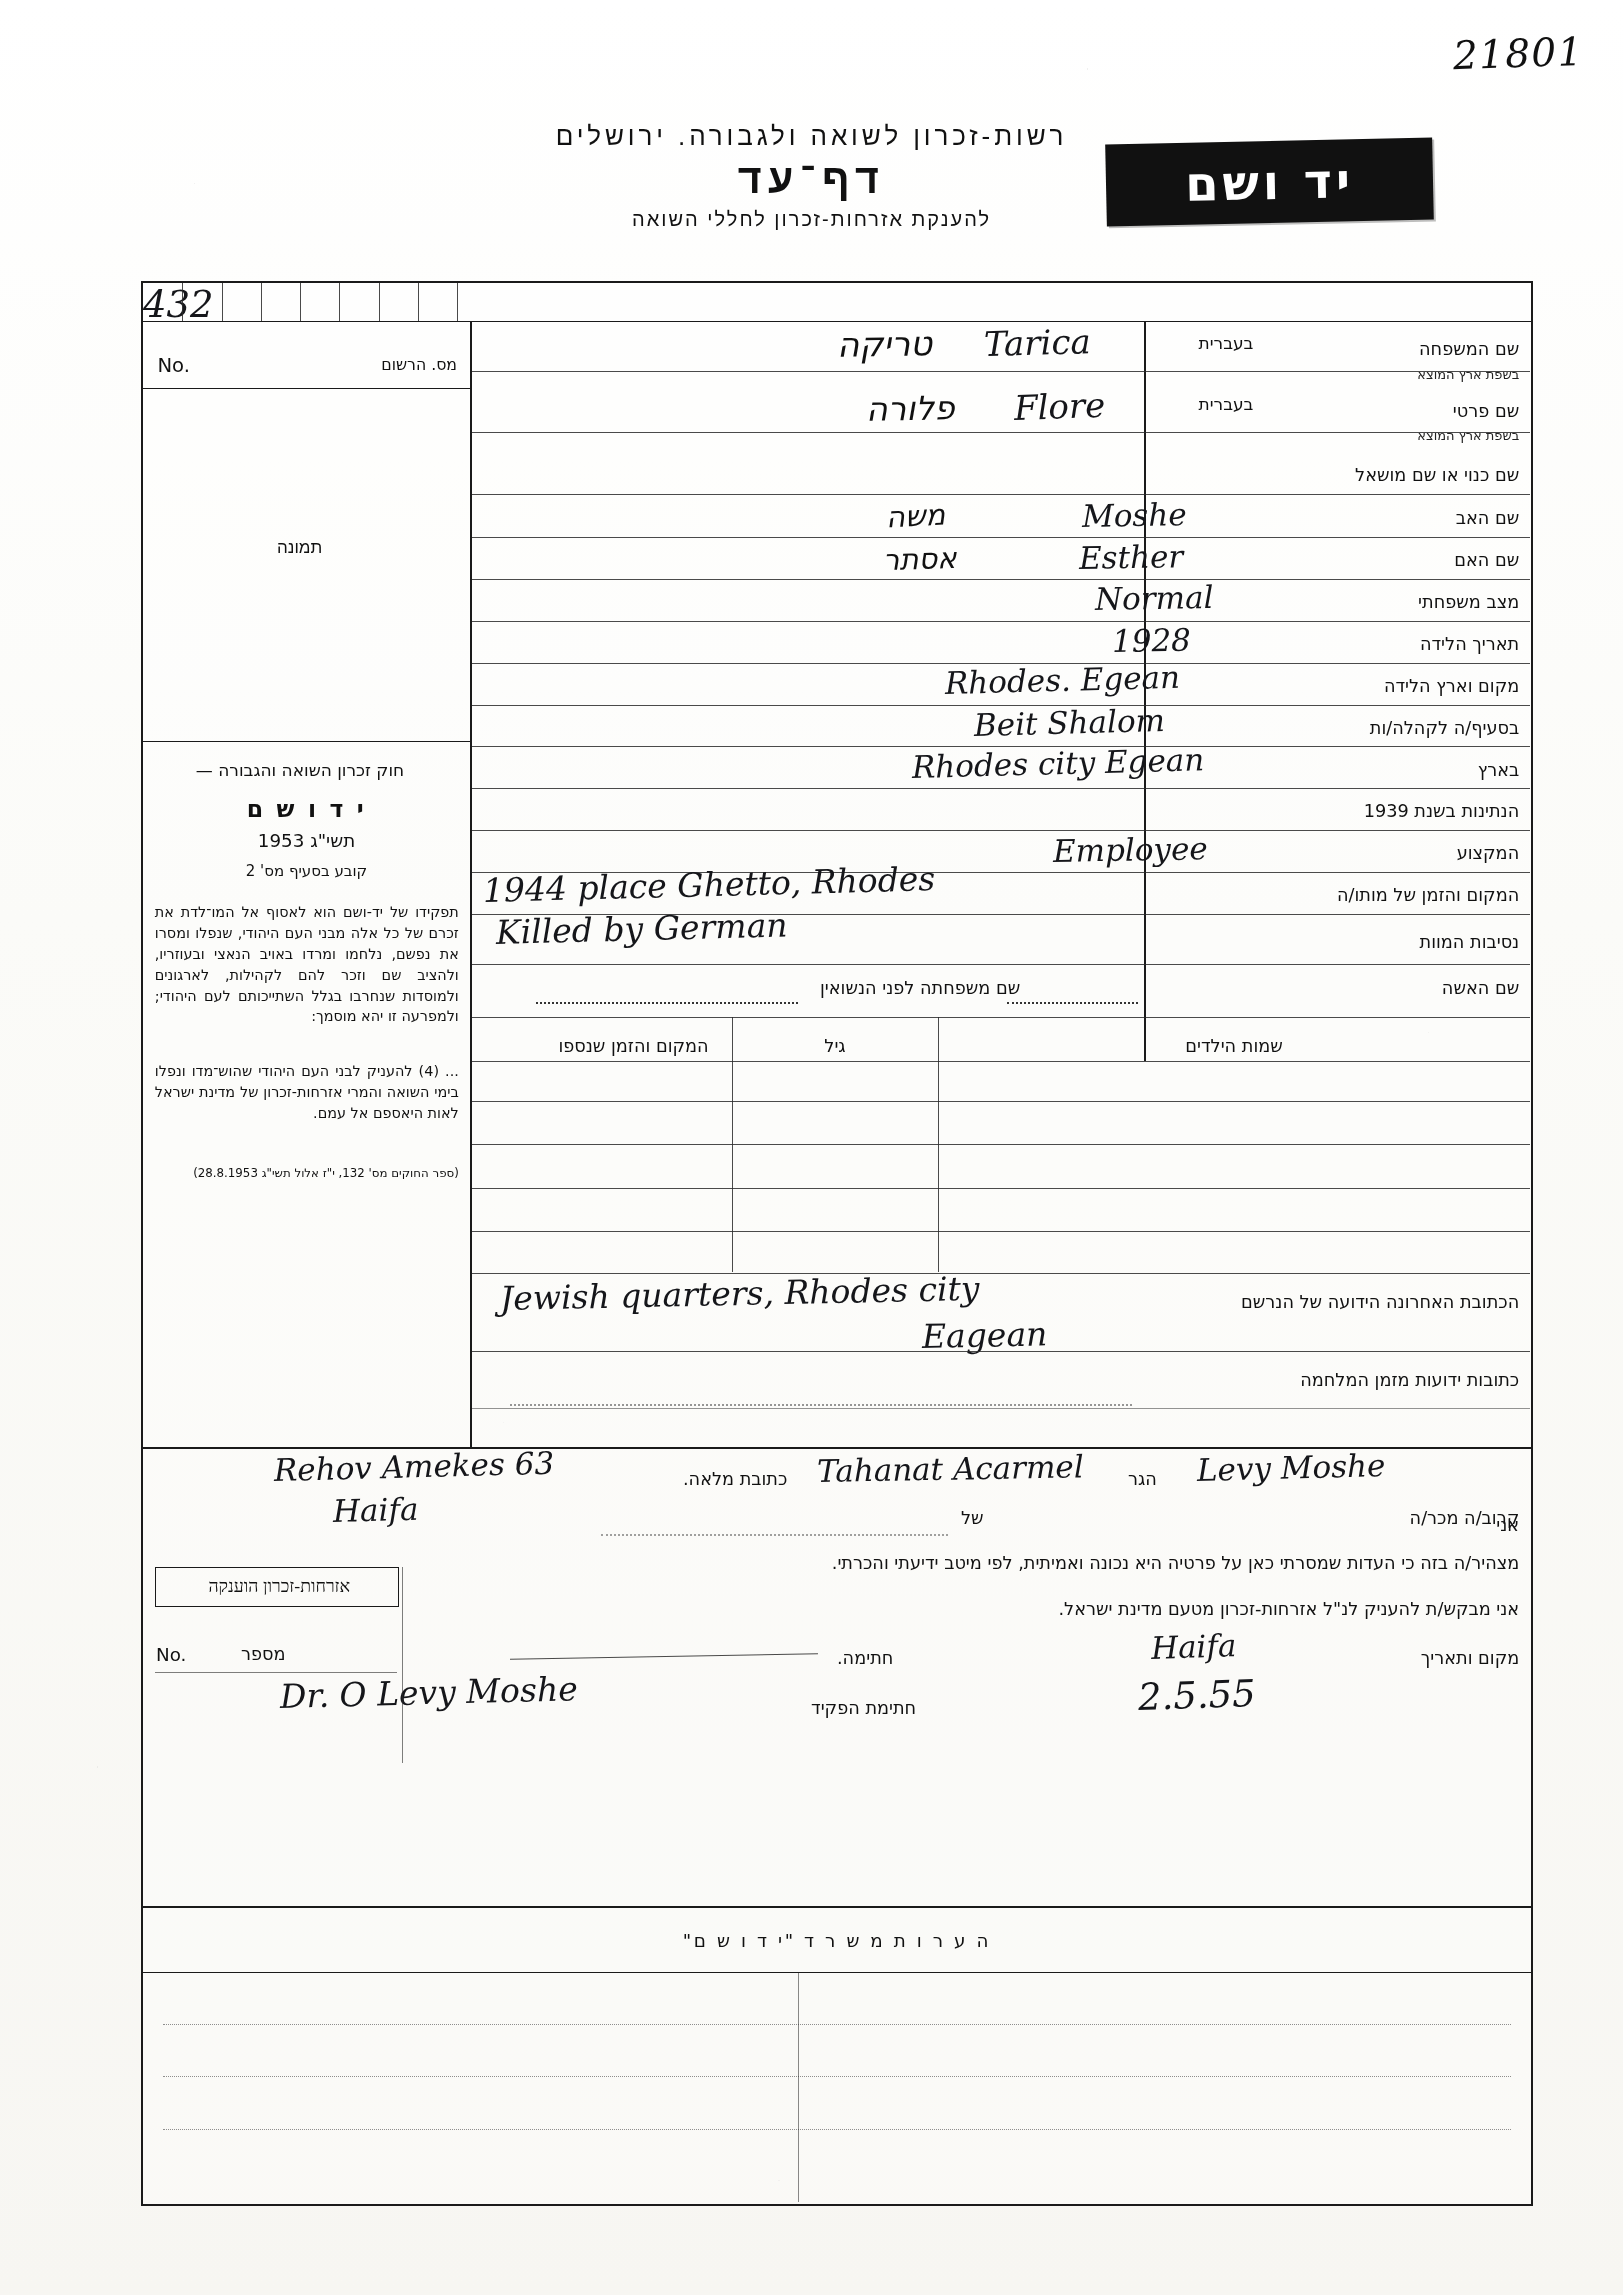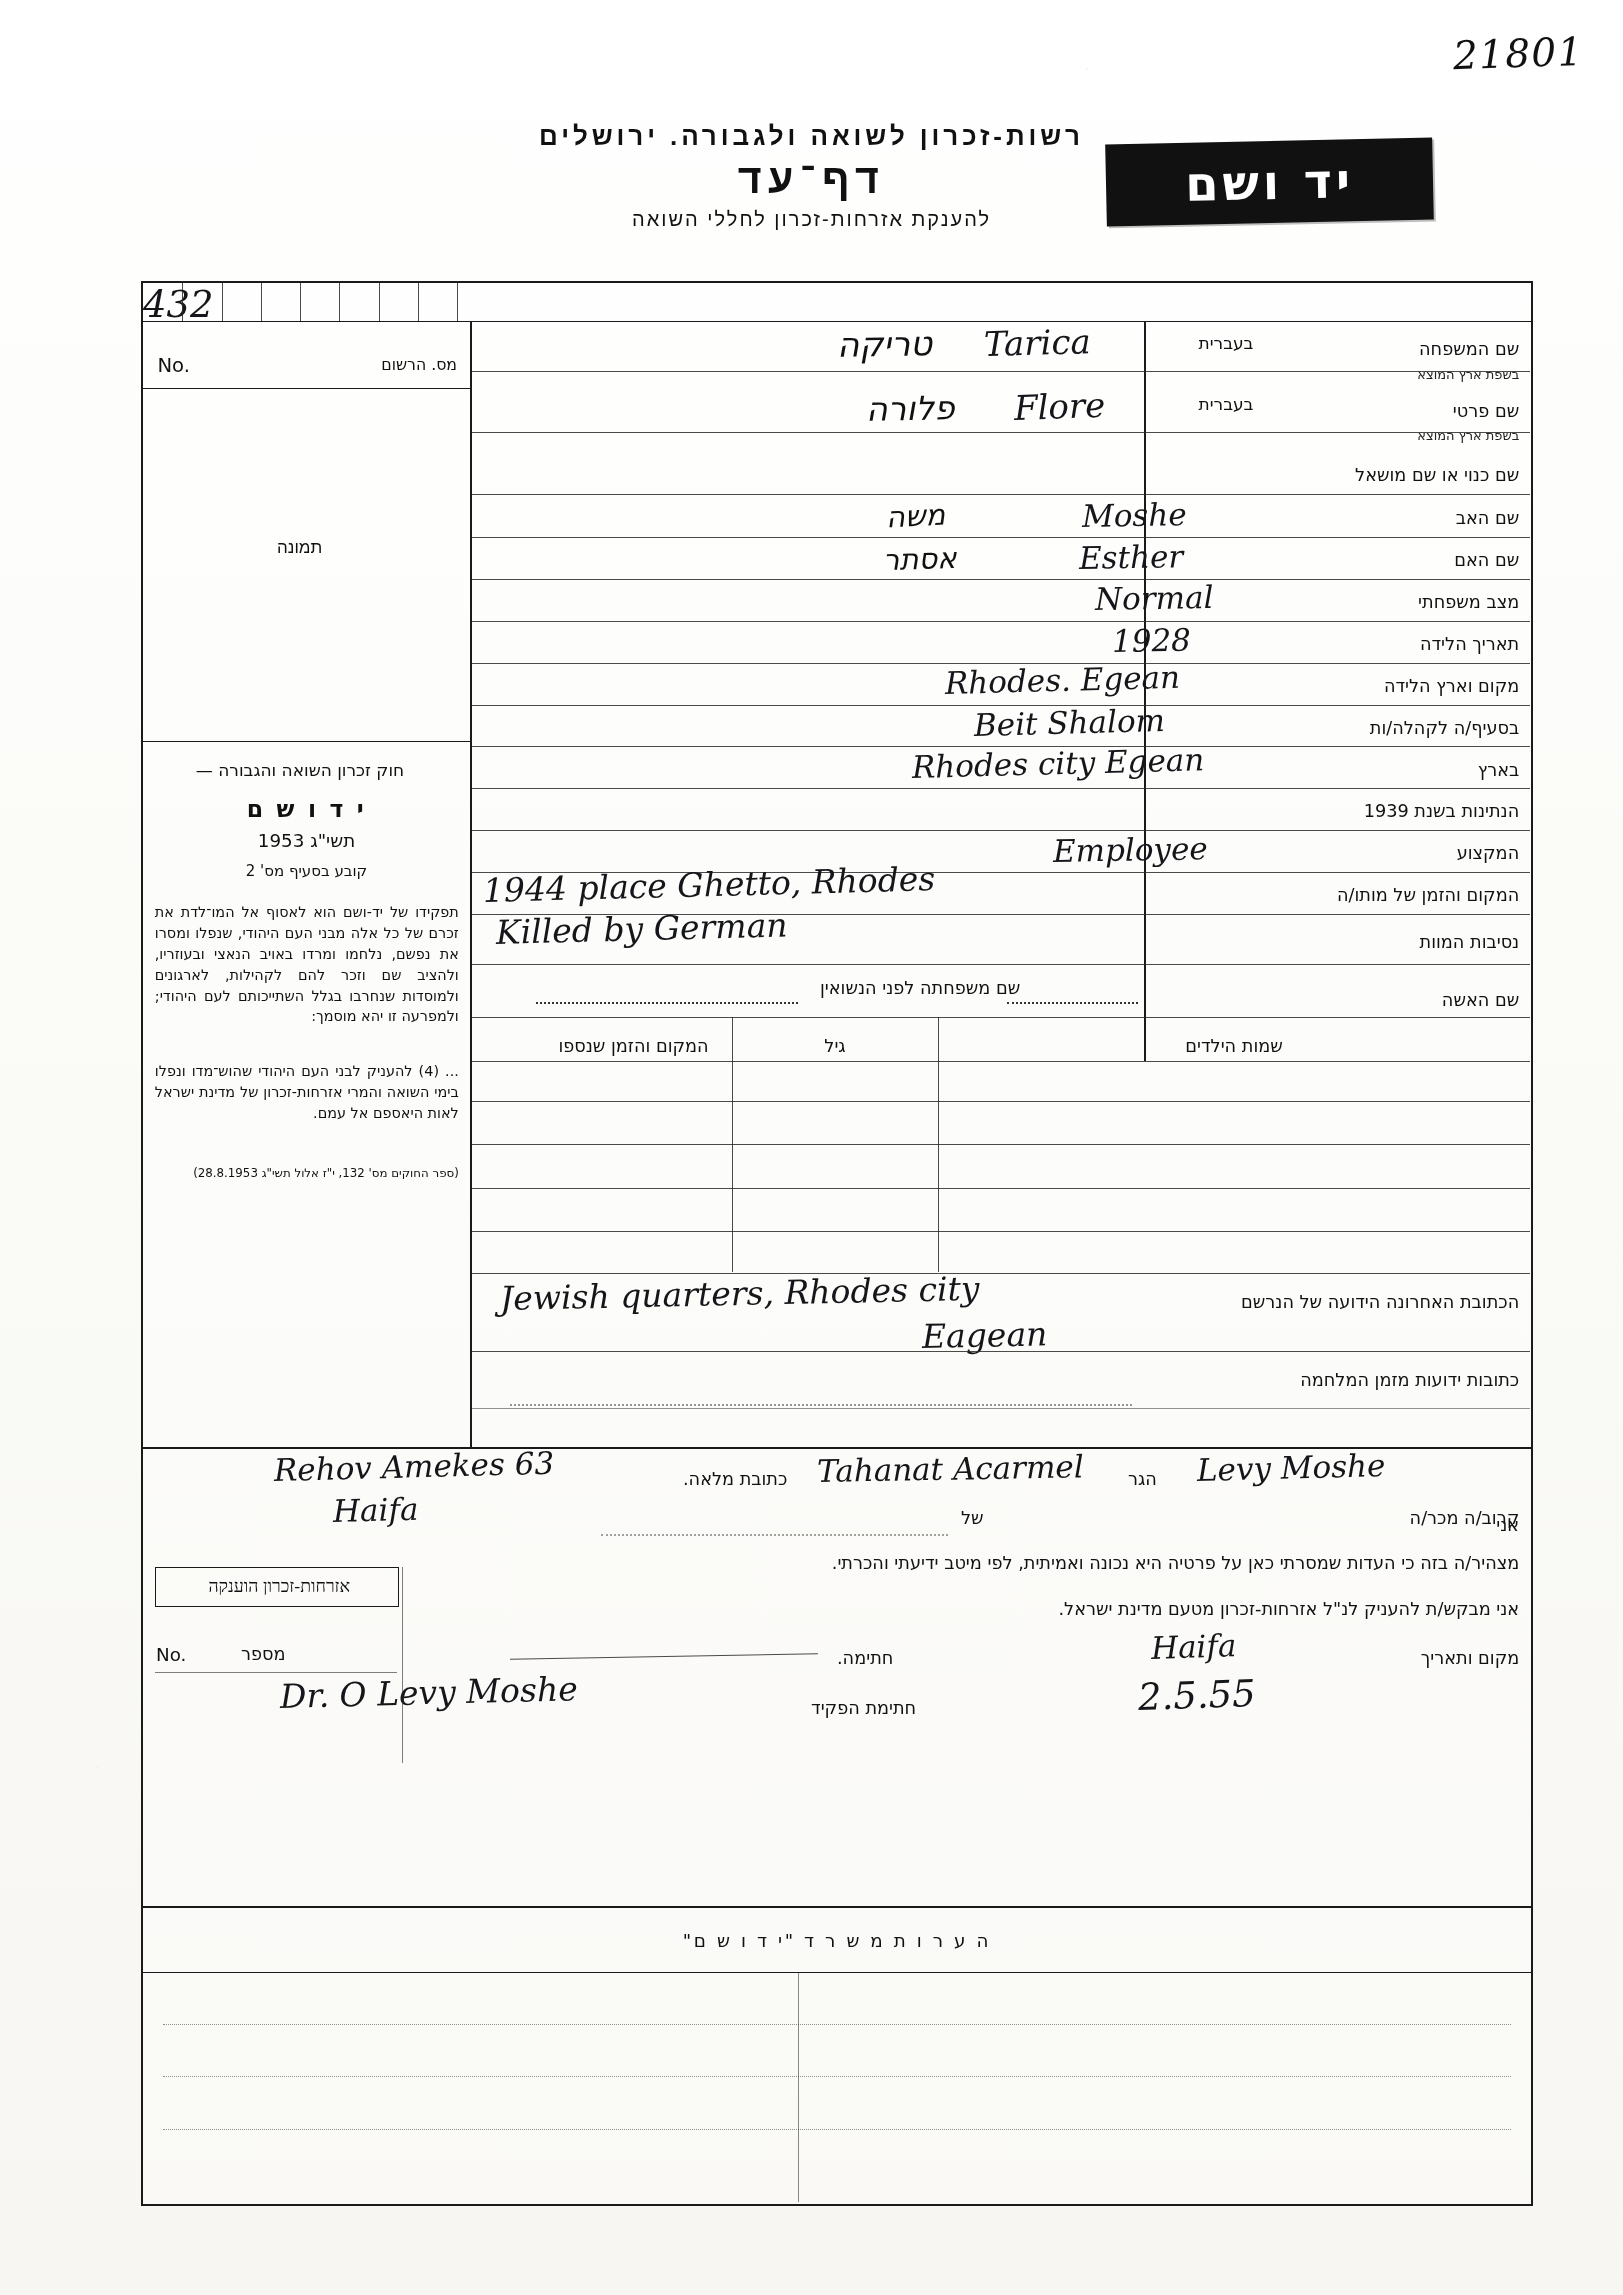--- a/index.html
+++ b/index.html
@@ -38,21 +38,21 @@
   .hw-heb{font-family:"DejaVu Sans", sans-serif;font-style:italic;direction:rtl;}
   
   .archive-no{
     position:absolute;top:31px;right:39px;
     font-family:"DejaVu Serif", serif;font-style:italic;
     font-size:39px;color:#111;letter-spacing:1.3px;
     transform:rotate(-2deg);
   }
   
   .hdr{position:absolute;top:121px;left:0;width:1623px;text-align:center;direction:rtl;}
-  .hdr .l1{font-size:26px;letter-spacing:3.9px;font-weight:bold;color:#111;}
+  .hdr .l1{font-size:26px;letter-spacing:3.9px;font-weight:normal;color:#111;}
   .hdr .l2{font-size:41px;font-weight:bold;letter-spacing:6.5px;margin-top:3.9px;}
   .hdr .l3{font-size:20px;letter-spacing:2px;margin-top:5.2px;}
   .logo{
     position:absolute;top:141px;left:1106px;width:327px;height:82px;
     background:#111;display:flex;align-items:center;justify-content:center;
     transform:rotate(-1.2deg);
     box-shadow:2px 2px 0 rgba(0,0,0,.25);
   }
   .logo span{
     color:#fff;font-family:"DejaVu Sans",sans-serif;font-weight:bold;
@@ -205,21 +205,21 @@
 
     <div class="hw" style="position:absolute;left:952px;top:298px;font-size:31px;transform:rotate(-1deg);">Normal</div>
     <div class="hw" style="position:absolute;left:969px;top:340px;font-size:31px;transform:rotate(-1deg);">1928</div>
     <div class="hw" style="position:absolute;left:802px;top:382px;font-size:31px;transform:rotate(-1.5deg);">Rhodes. Egean</div>
     <div class="hw" style="position:absolute;left:831px;top:424px;font-size:31px;transform:rotate(-1.5deg);">Beit Shalom</div>
     <div class="hw" style="position:absolute;left:769px;top:466px;font-size:31px;transform:rotate(-1.5deg);">Rhodes city Egean</div>
     <div class="hw" style="position:absolute;left:910px;top:550px;font-size:31px;transform:rotate(-1deg);">Employee</div>
     <div class="hw" style="position:absolute;left:340px;top:588px;font-size:33px;transform:rotate(-1.5deg);">1944 place Ghetto, Rhodes</div>
     <div class="hw" style="position:absolute;left:353px;top:630px;font-size:33px;transform:rotate(-1.5deg);">Killed by German</div>
 
-    <div class="lbl" style="right:11.8px;top:695px;margin-top:12px;">שם האשה</div>
+    <div class="lbl" style="right:11.8px;top:695px;">שם האשה</div>
     <div class="lbl" style="left:677px;top:695px;">שם משפחתה לפני הנשואין</div>
     <div class="dotted" style="left:864px;top:719px;width:131px;"></div>
     <div class="dotted" style="left:393px;top:719px;width:262px;"></div>
 
     <div class="rulev" style="left:589px;top:734px;height:255px;"></div>
     <div class="rulev" style="left:795px;top:734px;height:255px;"></div>
     <div class="rule" style="left:329px;top:818px;width:1058px;"></div>
     <div class="rule" style="left:329px;top:861px;width:1058px;"></div>
     <div class="rule" style="left:329px;top:905px;width:1058px;"></div>
     <div class="rule" style="left:329px;top:948px;width:1058px;"></div>

